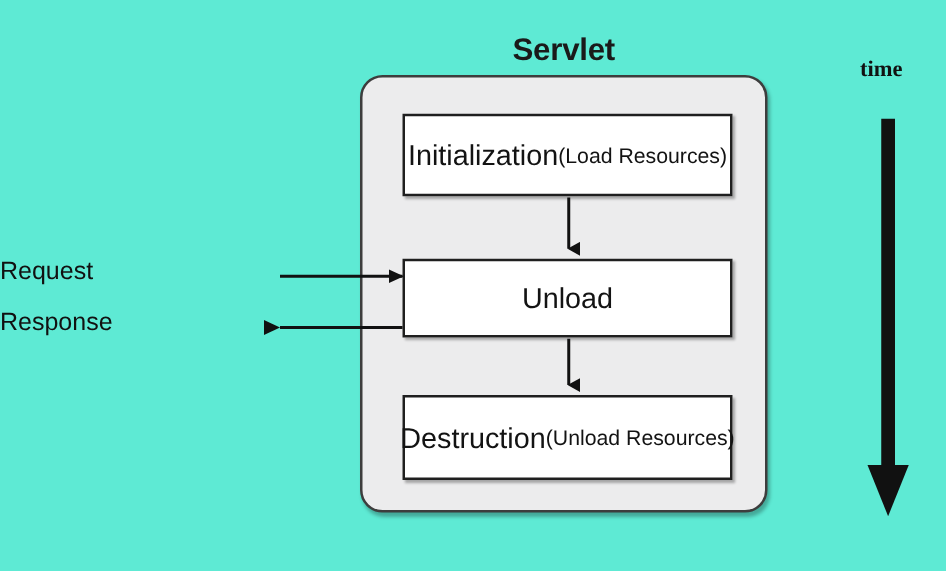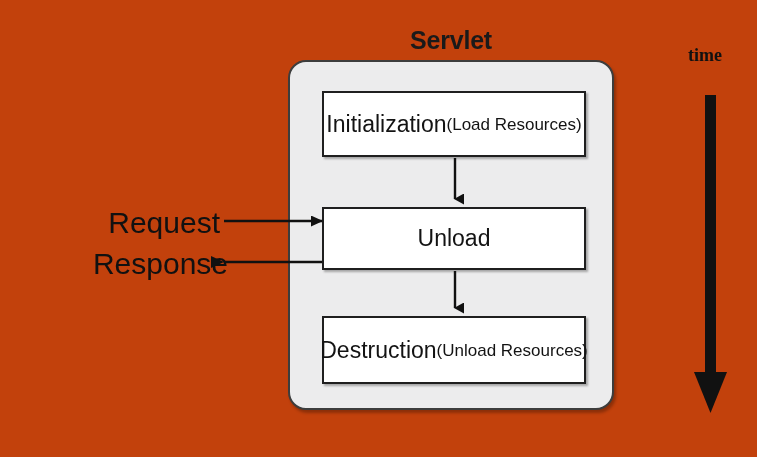--- a/index.html
+++ b/index.html
@@ -8,21 +8,21 @@
     padding: 0;
     background: #ffffff;
   }
   body {
     font-family: "Liberation Sans", sans-serif;
   }
   #canvas {
     position: relative;
     width: 757px;
     height: 457px;
-    background: #c2410c;
+    background: #5eead4;
     overflow: hidden;
   }
 
   
   .servlet-title {
     position: absolute;
     left: 288px;
     top: 26px;
     width: 326px;
     text-align: center;
@@ -89,24 +89,24 @@
     top: 0;
     width: 757px;
     height: 457px;
     pointer-events: none;
   }
 
   
   .side-label {
     position: absolute;
     font-family: "Liberation Sans", sans-serif;
-    font-size: 30px;
+    font-size: 20px;
     color: #111111;
     white-space: nowrap;
-    text-align: right;
+    text-align: left;
   }
   .side-label.request  { left: 0px;  top: 206px; width: 222px; padding-right: 2px; box-sizing: border-box; }
   .side-label.response { left: 0px;  top: 247px; width: 230px; padding-right: 2px; box-sizing: border-box; }
 
   
   .time-label {
     position: absolute;
     left: 688px;
     top: 45px;
     font-family: "Liberation Serif", serif;

